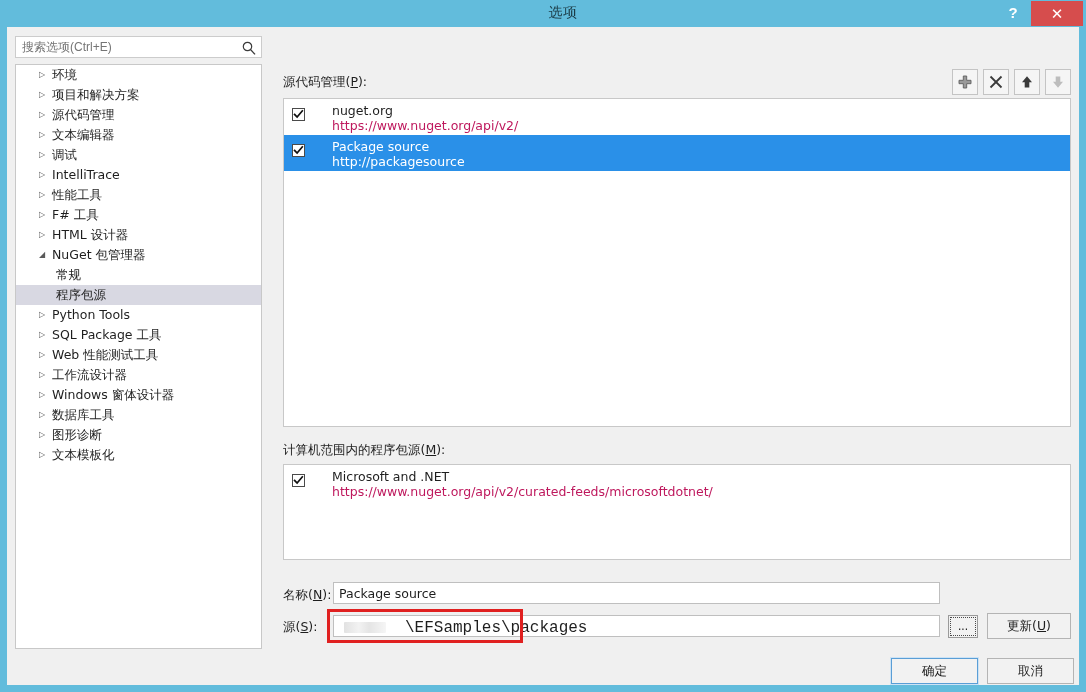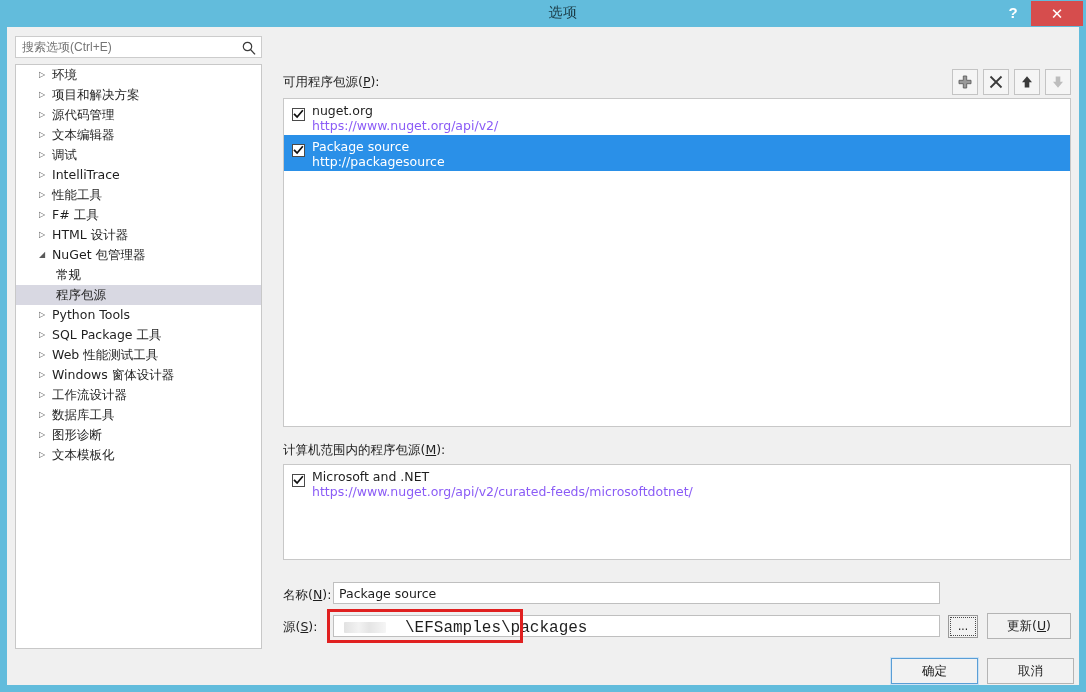--- a/index.html
+++ b/index.html
@@ -197,31 +197,31 @@
   .src-check {
     position: absolute;
     left: 8px; top: 9px;
     width: 13px; height: 13px;
     background: #ffffff;
     border: 1px solid #4a4a4a;
     box-sizing: border-box;
   }
   .src-check svg { display: block; }
   .src-text {
-    margin-left: 24px;
+    margin-left: 44px;
     line-height: 15px;
   }
   .src-name {
     font-size: 12.5px;
     color: #1e1e1e;
     font-family: "DejaVu Sans", sans-serif;
   }
   .src-url {
     font-size: 12.5px;
-    color: #8b5cf6;
+    color: #be185d;
     font-family: "DejaVu Sans", sans-serif;
   }
   .src-row.selected .src-name,
   .src-row.selected .src-url { color: #ffffff; }
 
   #machine-label { left: 8px; top: 415px; }
   #machine-list {
     position: absolute;
     left: 8px; top: 437px;
     width: 788px;
@@ -378,30 +378,30 @@
         <div class="tree-item depth0"><span class="tree-arrow">▷</span><span class="tree-label">IntelliTrace</span></div>
         <div class="tree-item depth0"><span class="tree-arrow">▷</span><span class="tree-label">性能工具</span></div>
         <div class="tree-item depth0"><span class="tree-arrow">▷</span><span class="tree-label">F# 工具</span></div>
         <div class="tree-item depth0"><span class="tree-arrow">▷</span><span class="tree-label">HTML 设计器</span></div>
         <div class="tree-item depth0"><span class="tree-arrow">◢</span><span class="tree-label">NuGet 包管理器</span></div>
         <div class="tree-item depth1"><span class="tree-label">常规</span></div>
         <div class="tree-item depth1 selected"><span class="tree-label">程序包源</span></div>
         <div class="tree-item depth0"><span class="tree-arrow">▷</span><span class="tree-label">Python Tools</span></div>
         <div class="tree-item depth0"><span class="tree-arrow">▷</span><span class="tree-label">SQL Package 工具</span></div>
         <div class="tree-item depth0"><span class="tree-arrow">▷</span><span class="tree-label">Web 性能测试工具</span></div>
+        <div class="tree-item depth0"><span class="tree-arrow">▷</span><span class="tree-label">工作流设计器</span></div>
         <div class="tree-item depth0"><span class="tree-arrow">▷</span><span class="tree-label">Windows 窗体设计器</span></div>
-        <div class="tree-item depth0"><span class="tree-arrow">▷</span><span class="tree-label">工作流设计器</span></div>
         <div class="tree-item depth0"><span class="tree-arrow">▷</span><span class="tree-label">数据库工具</span></div>
         <div class="tree-item depth0"><span class="tree-arrow">▷</span><span class="tree-label">图形诊断</span></div>
         <div class="tree-item depth0"><span class="tree-arrow">▷</span><span class="tree-label">文本模板化</span></div>
       </div>
 
     <div id="right">
 
-      <div class="field-label" id="avail-label"><span>可用程序包源(</span><span class="accel">P</span><span>):</span></div>
+      <div class="field-label" id="avail-label"><span>源代码管理(</span><span class="accel">P</span><span>):</span></div>
 
       <div class="tool-btn" id="btn-add">
         <svg width="16" height="16" viewBox="0 0 16 16">
           <path d="M6.3 2 h3.4 v4.3 h4.3 v3.4 h-4.3 v4.3 h-3.4 v-4.3 h-4.3 v-3.4 h4.3 z" fill="#9a9a9a" stroke="#5f5f5f" stroke-width="0.9" stroke-linejoin="round"></path>
         </svg>
       </div>
       <div class="tool-btn" id="btn-del">
         <svg width="16" height="16" viewBox="0 0 16 16">
           <line x1="2.5" y1="2.5" x2="13.5" y2="13.5" stroke="#3a3a3a" stroke-width="1.8"></line>
           <line x1="13.5" y1="2.5" x2="2.5" y2="13.5" stroke="#3a3a3a" stroke-width="1.8"></line>

